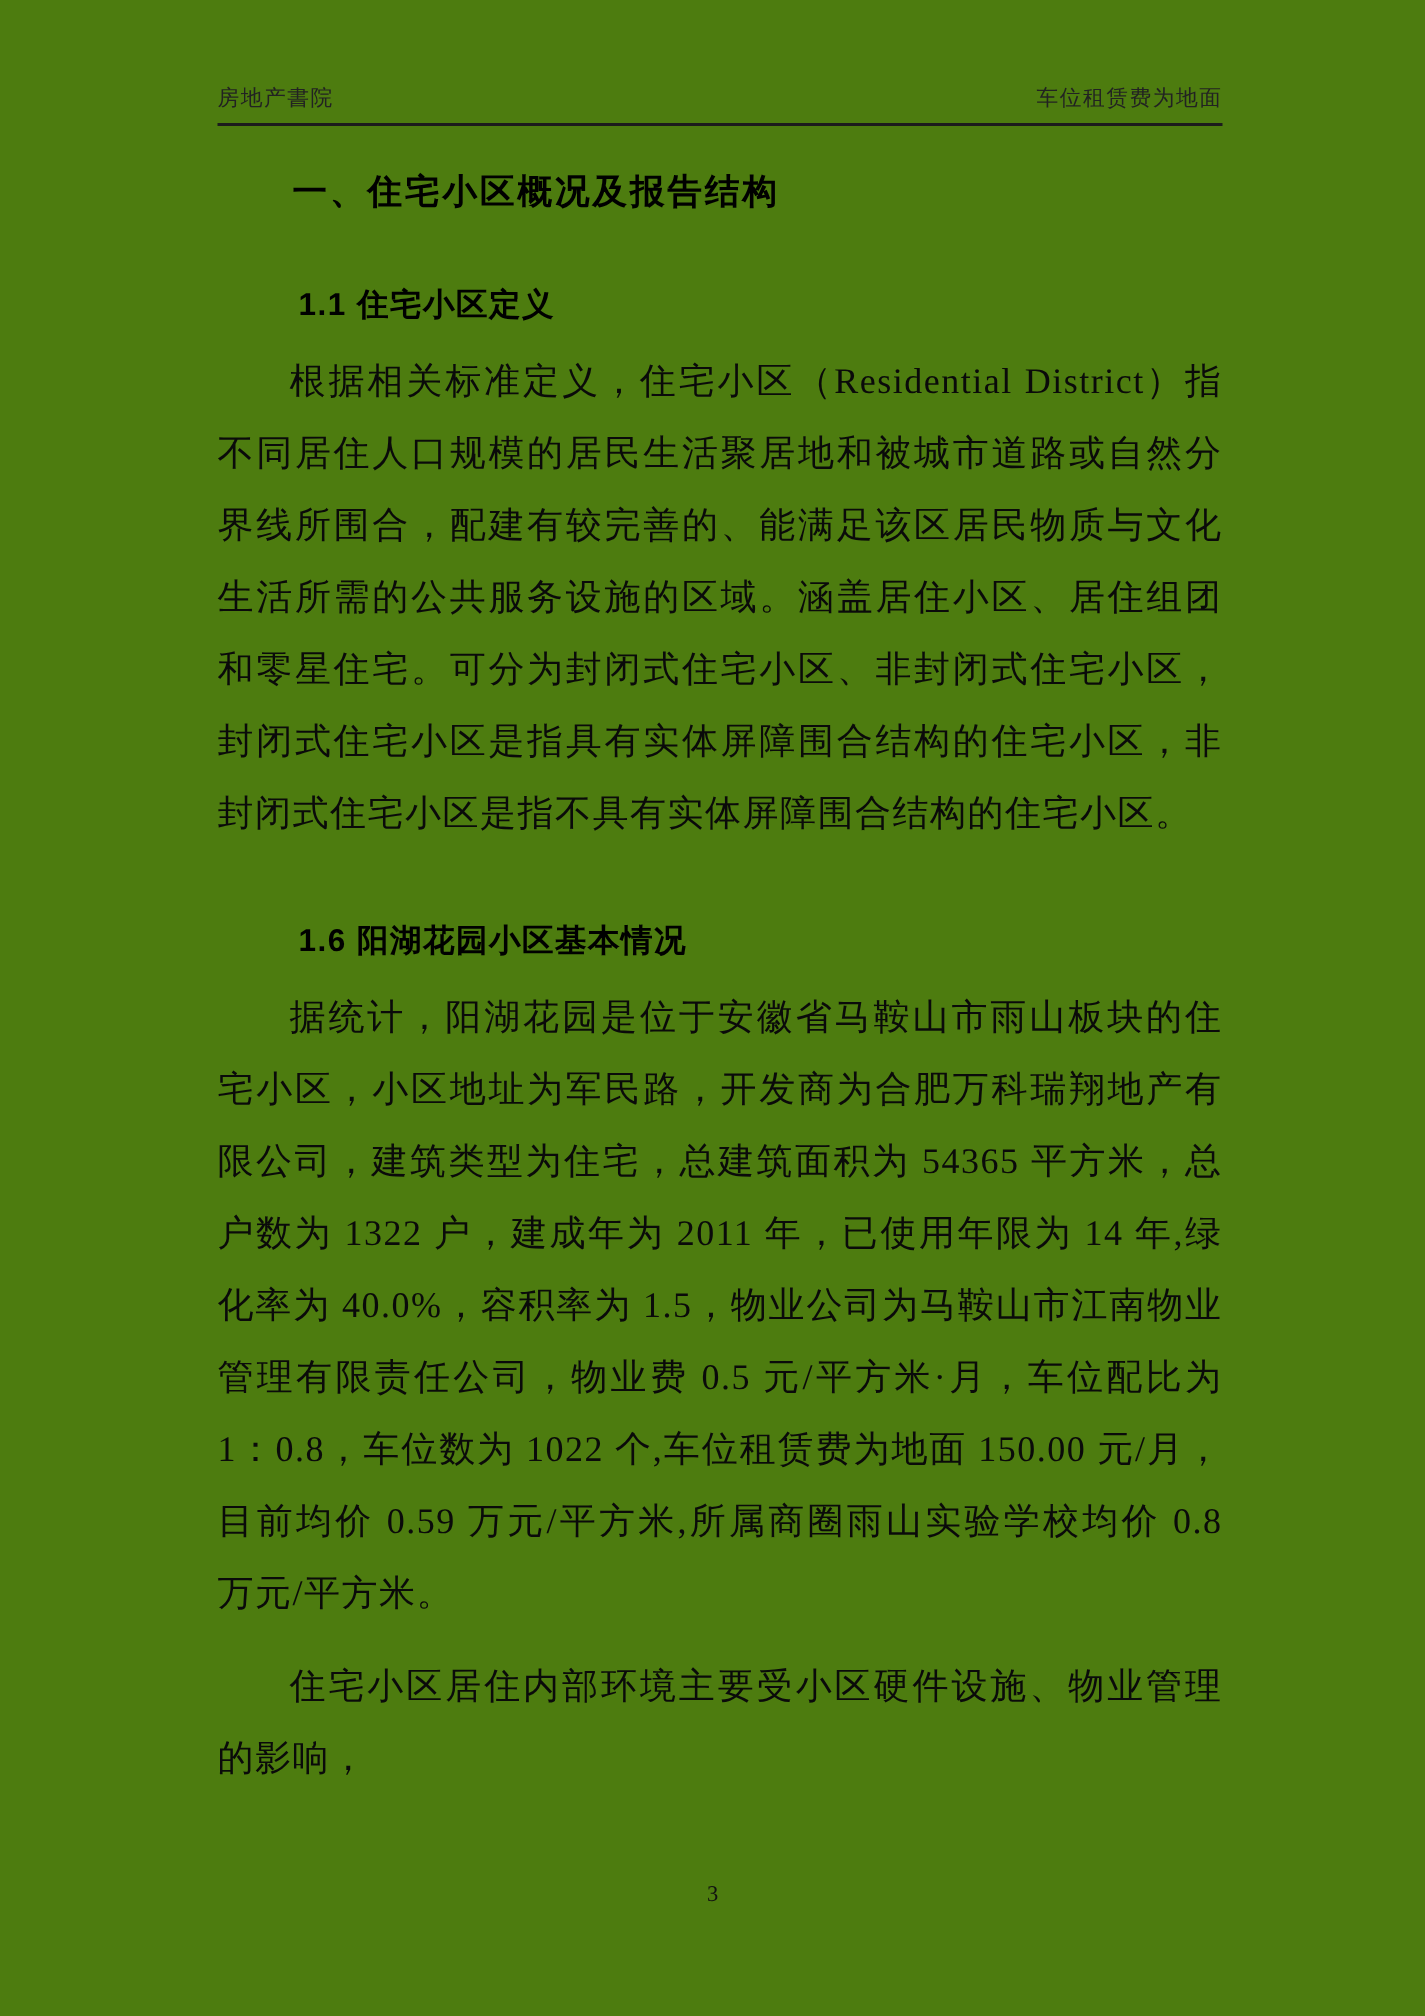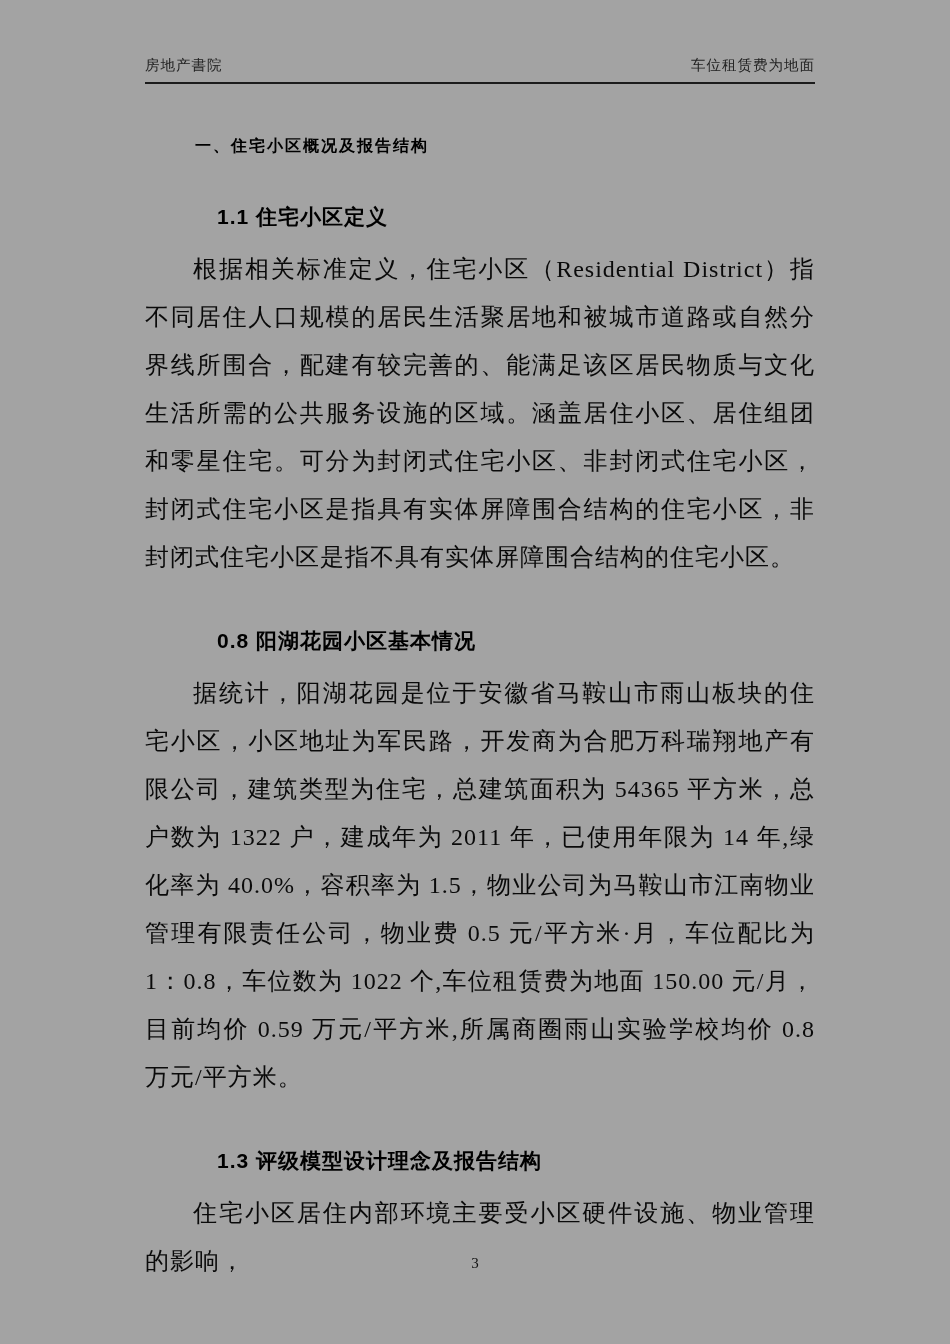--- a/index.html
+++ b/index.html
@@ -5,21 +5,21 @@
   html, body {
     margin: 0;
     padding: 0;
     background: #ffffff;
   }
   .page {
     position: relative;
     width: 950px;
     height: 1344px;
     margin: 0 auto;
-    background: #a3a3a3;
+    background: #4d7c0f;
     color: #111111;
     font-family: "Liberation Serif", "DejaVu Serif", serif;
     overflow: hidden;
     box-sizing: border-box;
   }
   .page-header {
     display: flex;
     justify-content: space-between;
     align-items: flex-end;
     margin: 56px 135px 0 145px;
@@ -27,29 +27,29 @@
     border-bottom: 2px solid #1c1c1c;
     font-family: "Liberation Sans", "DejaVu Sans", sans-serif;
     font-size: 14.5px;
     color: #222222;
     letter-spacing: 1px;
   }
   .content {
     margin: 0 135px 0 145px;
   }
   .chapter-title {
-    margin: 52px 0 0 50px;
+    margin: 28px 0 0 50px;
     font-family: "Liberation Sans", "DejaVu Sans", sans-serif;
-    font-size: 16px;
+    font-size: 23px;
     font-weight: bold;
     color: #000000;
     letter-spacing: 2px;
   }
   .section-title {
-    margin: 46px 0 0 72px;
+    margin: 46px 0 0 54px;
     font-family: "Liberation Sans", "DejaVu Sans", sans-serif;
     font-size: 21px;
     font-weight: bold;
     color: #000000;
     letter-spacing: 1px;
   }
   .para {
     margin: 14px 0 0 0;
     font-size: 24px;
     line-height: 48px;
@@ -82,26 +82,25 @@
   <div class="content">
 
     <div class="chapter-title">一、住宅小区概况及报告结构</div>
 
     <div>
       <div class="section-title">1.1 住宅小区定义</div>
       <p class="para">根据相关标准定义，住宅小区（Residential District）指不同居住人口规模的居民生活聚居地和被城市道路或自然分界线所围合，配建有较完善的、能满足该区居民物质与文化生活所需的公共服务设施的区域。涵盖居住小区、居住组团和零星住宅。可分为封闭式住宅小区、非封闭式住宅小区，封闭式住宅小区是指具有实体屏障围合结构的住宅小区，非封闭式住宅小区是指不具有实体屏障围合结构的住宅小区。</p>
     </div>
 
     <div>
-      <div class="section-title">0.8 阳湖花园小区基本情况</div>
+      <div class="section-title">1.6 阳湖花园小区基本情况</div>
       <p class="para">据统计，阳湖花园是位于安徽省马鞍山市雨山板块的住宅小区，小区地址为军民路，开发商为合肥万科瑞翔地产有限公司，建筑类型为住宅，总建筑面积为 54365 平方米，总户数为 1322 户，建成年为 2011 年，已使用年限为 14 年,绿化率为 40.0%，容积率为 1.5，物业公司为马鞍山市江南物业管理有限责任公司，物业费 0.5 元/平方米·月，车位配比为 1：0.8，车位数为 1022 个,车位租赁费为地面 150.00 元/月，目前均价 0.59 万元/平方米,所属商圈雨山实验学校均价 0.8 万元/平方米。</p>
     </div>
 
     <div>
-      <div class="section-title">1.3 评级模型设计理念及报告结构</div>
       <p class="para">住宅小区居住内部环境主要受小区硬件设施、物业管理的影响，</p>
     </div>
 
   </div>
 
   <div class="page-footer">3</div>
 
 </div>
 
 </body></html>

